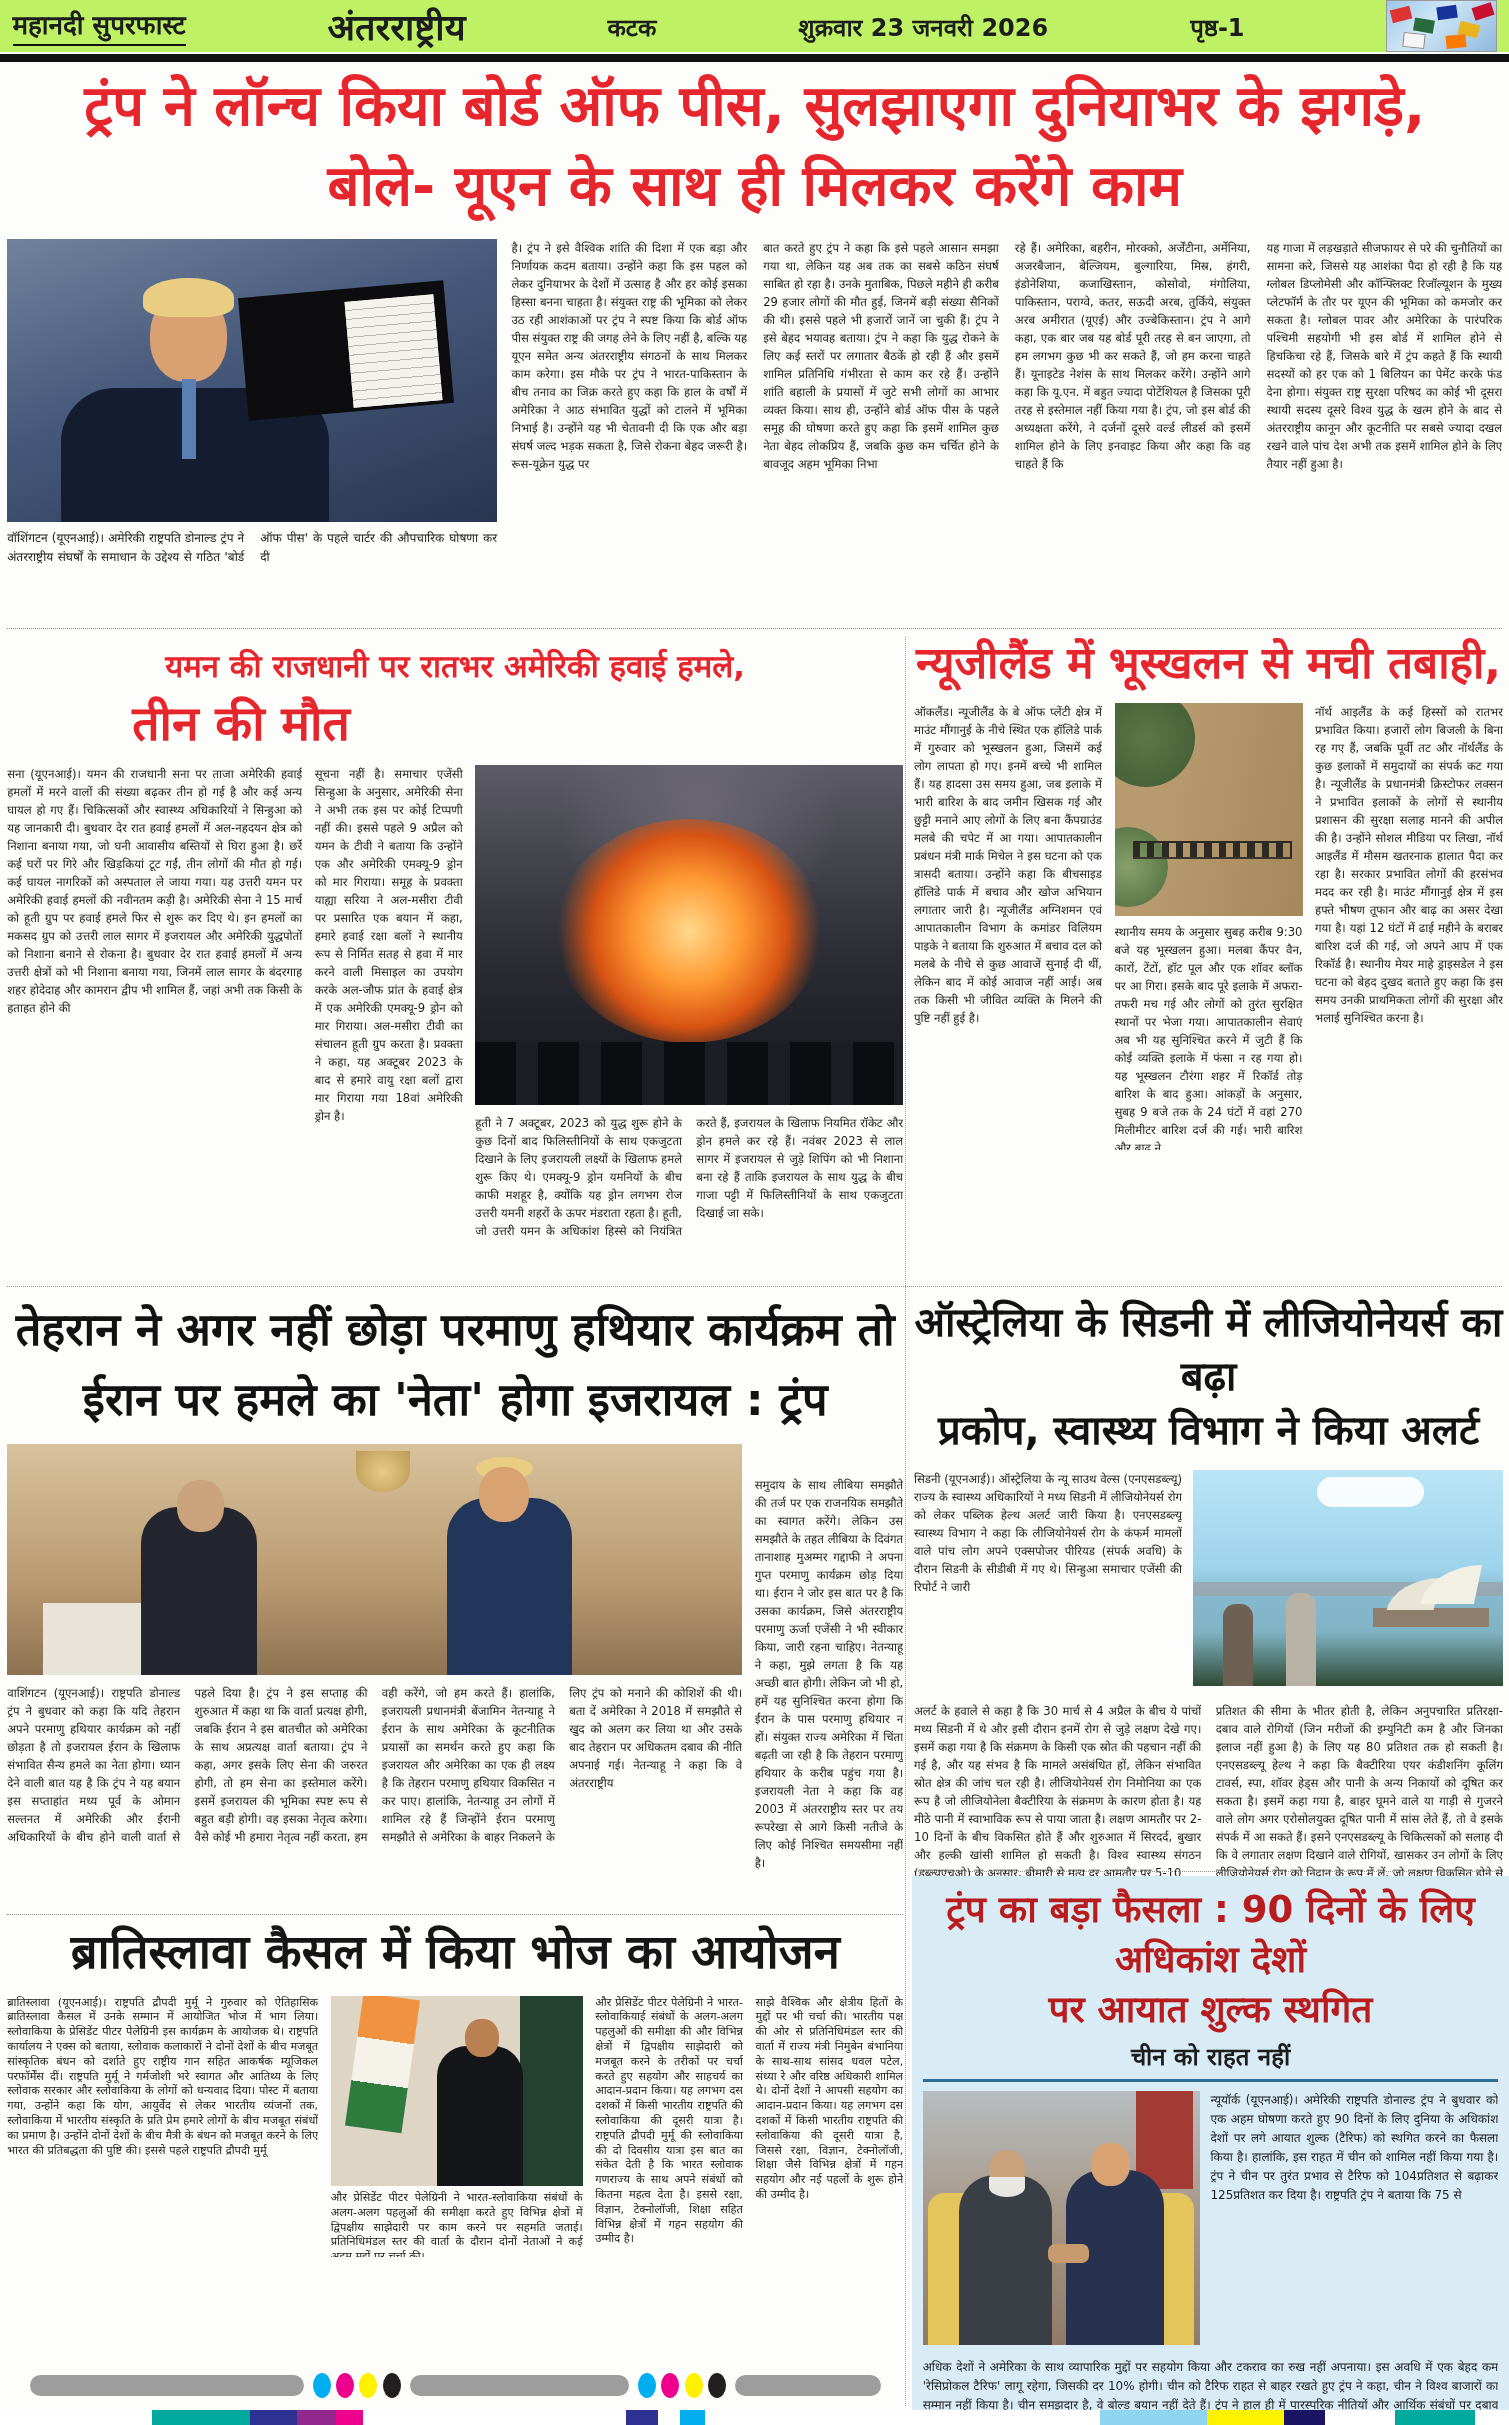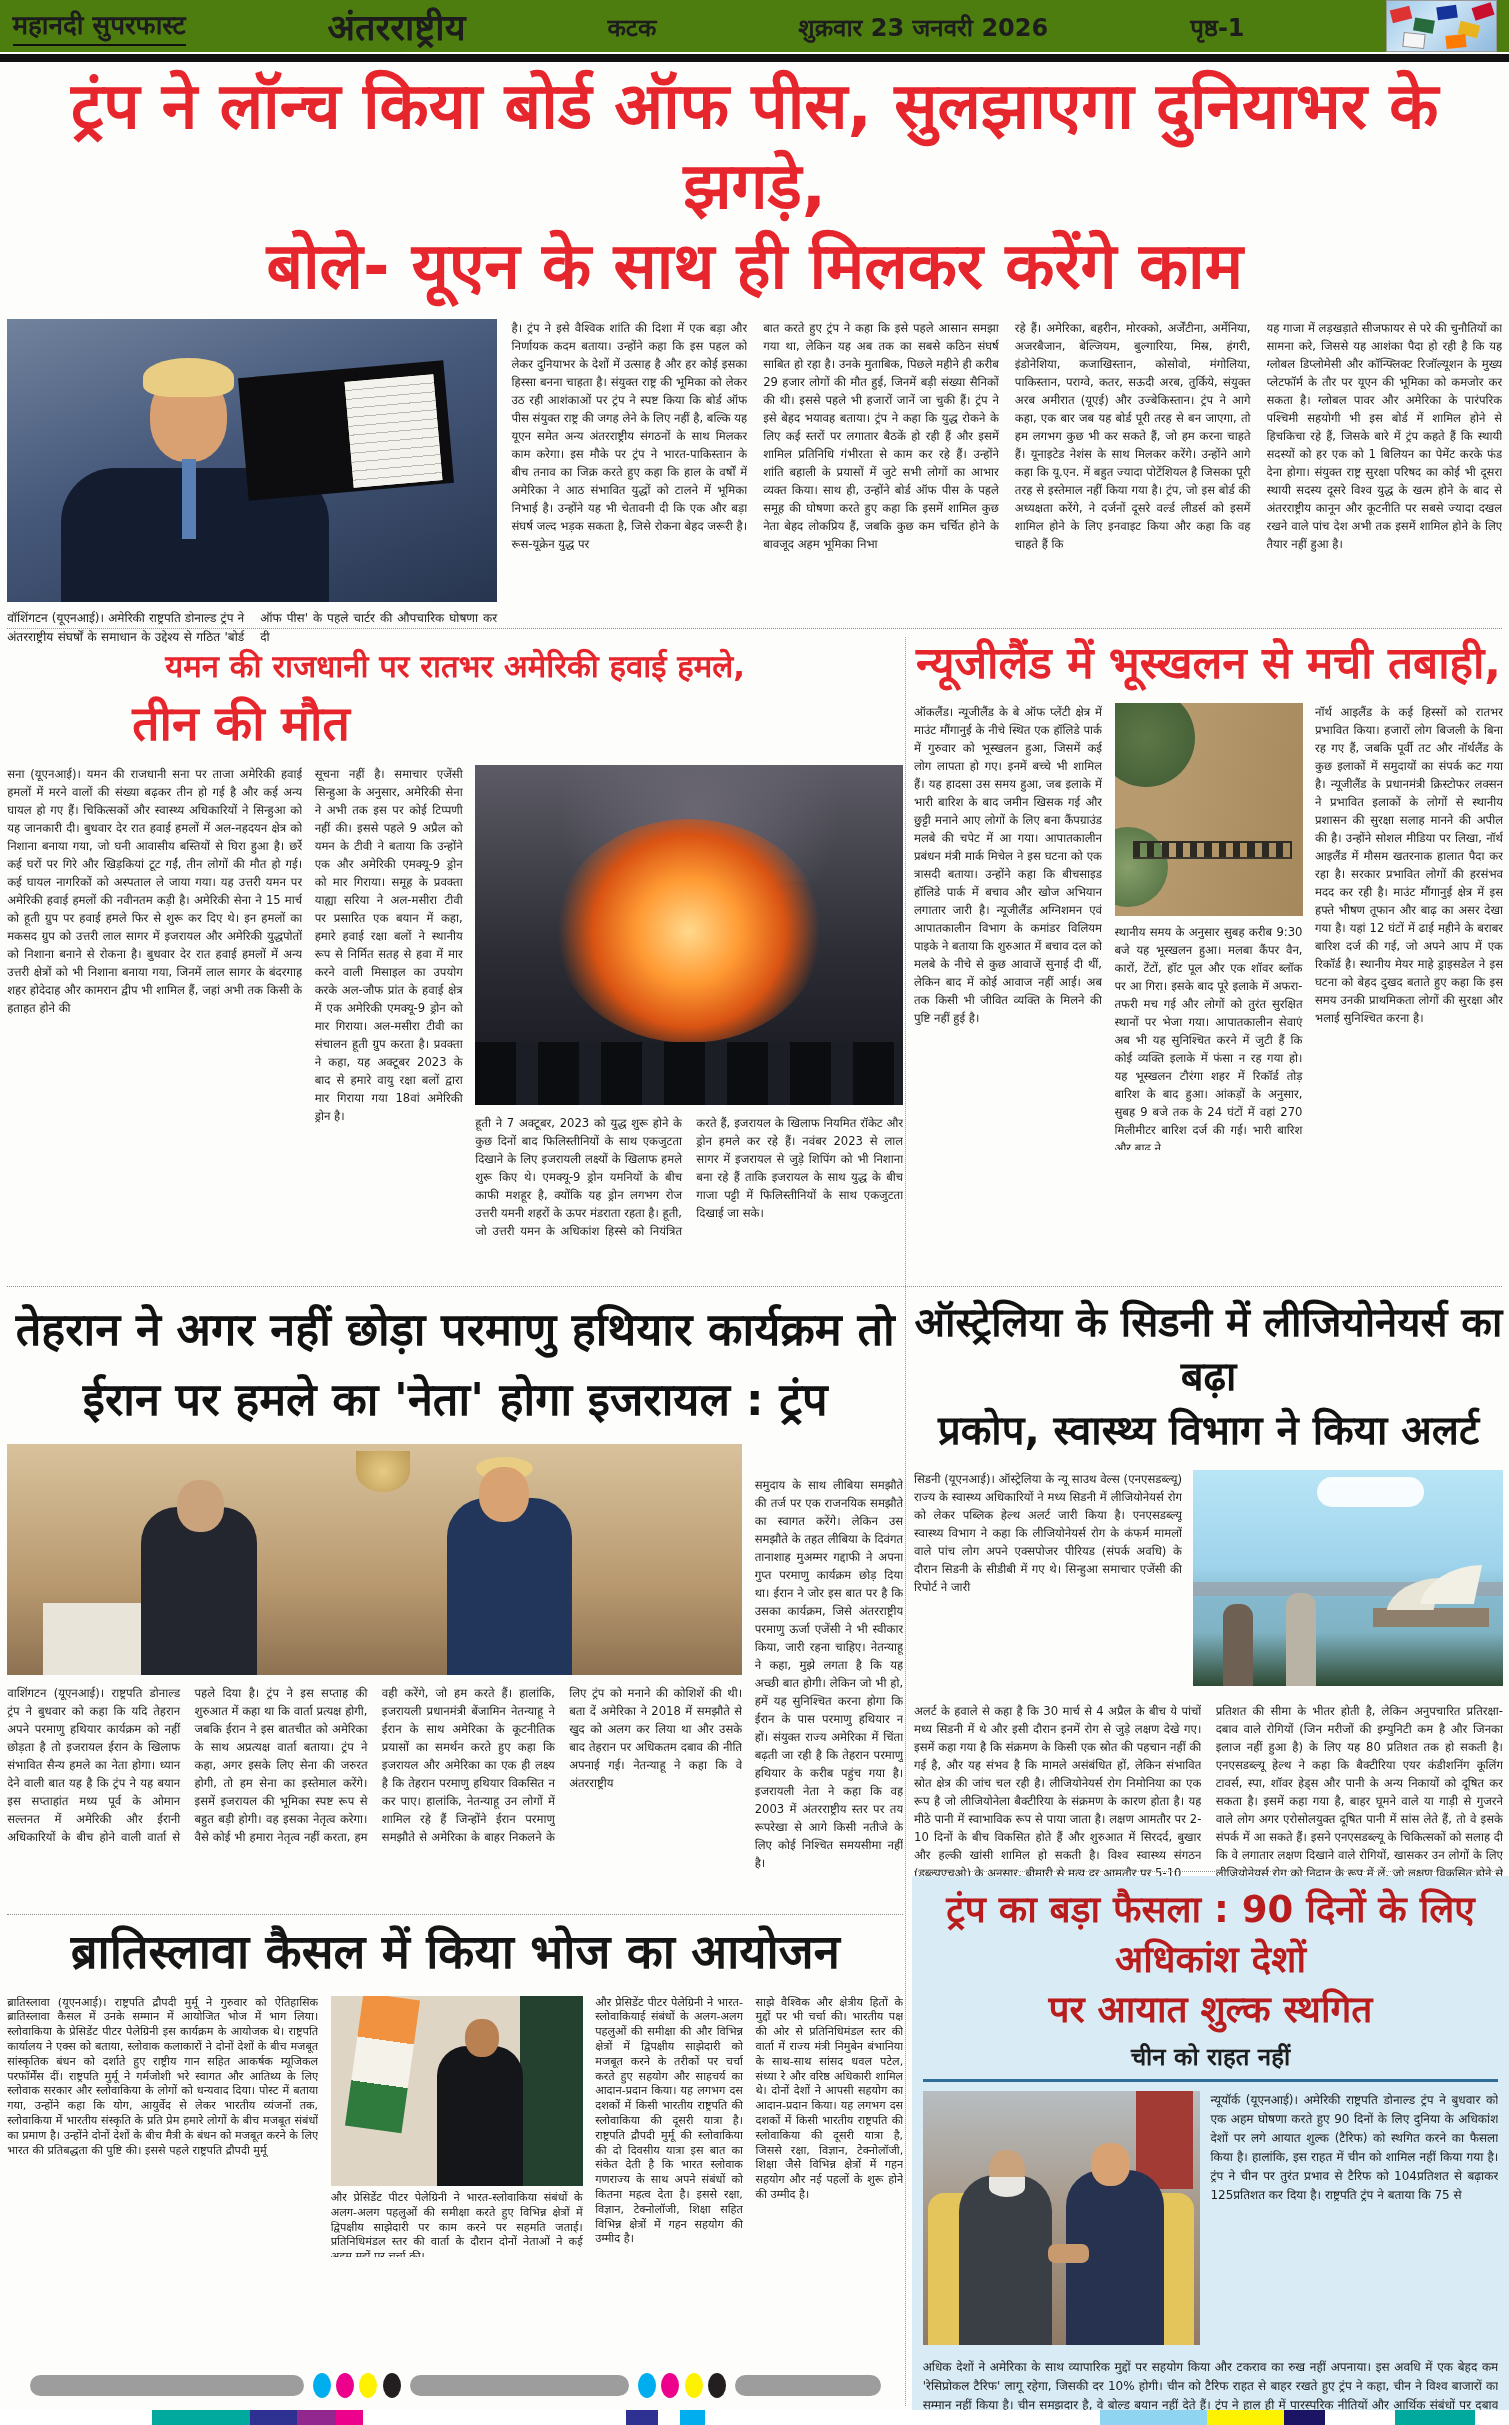--- a/index.html
+++ b/index.html
@@ -1,38 +1,38 @@
 <!DOCTYPE html>
 <html style="font-size:14.3px"><head>
 <meta charset="utf-8">
 <style>
   html,body{margin:0;padding:0;background:#e8e8e8;}
   .page{position:relative;width:1510px;height:2426px;background:#fdfdfb;margin:0 auto;
         font-family:"DejaVu Sans",sans-serif;color:#1d1d1d;overflow:hidden;}
   
-  .masthead{position:absolute;top:0;left:0;width:100%;height:52px;background:#4d7c0f;
+  .masthead{position:absolute;top:0;left:0;width:100%;height:52px;background:#bef264;
             display:flex;align-items:center;justify-content:space-between;padding:0 12.5px;box-sizing:border-box;}
   .m-paper{font-size:26px;font-weight:800;border-bottom:2.7px solid #111;padding-bottom:1.8px;}
   .m-section{font-size:36px;font-weight:800;position:relative;}
   .m-star{position:absolute;left:50%;bottom:-14.3px;font-size:11.6px;color:#111;}
   .m-city,.m-date,.m-page{font-size:24px;font-weight:800;}
   .m-flags{width:109px;height:50px;border:0.9px solid #999;background:
      linear-gradient(135deg,#9cc7e8 0%,#cfe6f5 40%,#8fb9dd 100%);position:relative;overflow:hidden;flex:0 0 auto;}
   .m-flags i{position:absolute;width:19.7px;height:12.5px;display:block;}
   .blackrule{position:absolute;top:54px;left:0;width:100%;height:8px;background:#121212;}
   
   .hl{font-weight:800;text-align:center;letter-spacing:0;}
   .red{color:#e6262c;}
   .body-txt{font-size:11.6px;line-height:18px;text-align:justify;overflow:hidden;}
   .dotted-h{border-top:1.8px dotted #8a8a8a;position:absolute;}
   .dotted-v{position:absolute;border-left:1.8px dotted #9a9a9a;}
   .photo{position:relative;overflow:hidden;}
   
   .sec-lead{position:absolute;top:66px;left:7.2px;width:1495px;}
-  .lead-h{font-size:64px;line-height:80px;}
+  .lead-h{font-size:56px;line-height:80px;}
   .lead-row{display:flex;gap:14.3px;margin-top:12.5px;}
   .lead-left{width:490px;flex:0 0 auto;}
   .ph-lead{width:490px;height:283px;background:linear-gradient(160deg,#70829c 0%,#46587a 45%,#27354f 100%);}
   .ph-lead .suit{position:absolute;left:54px;bottom:0;width:268px;height:134px;background:#141d30;border-radius:54px 54px 0 0;}
   .ph-lead .face{position:absolute;left:143px;top:54px;width:77px;height:89px;background:#d9a071;border-radius:46%;}
   .ph-lead .hair{position:absolute;left:136px;top:39px;width:91px;height:39px;background:#e9cd83;border-radius:50% 50% 30% 30%;}
   .ph-lead .folder{position:absolute;right:48px;top:50px;width:206px;height:123px;background:#0d0d0f;transform:rotate(-5deg);}
   .ph-lead .doc{position:absolute;right:59px;top:59px;width:89px;height:106px;background:#f3f2ec;transform:rotate(-5deg);
      background-image:repeating-linear-gradient(#f3f2ec 0 8px,#b9b9b1 8px 9px);}
   .ph-lead .tie{position:absolute;left:175px;top:140px;width:14.3px;height:80px;background:#5a7fb4;}

